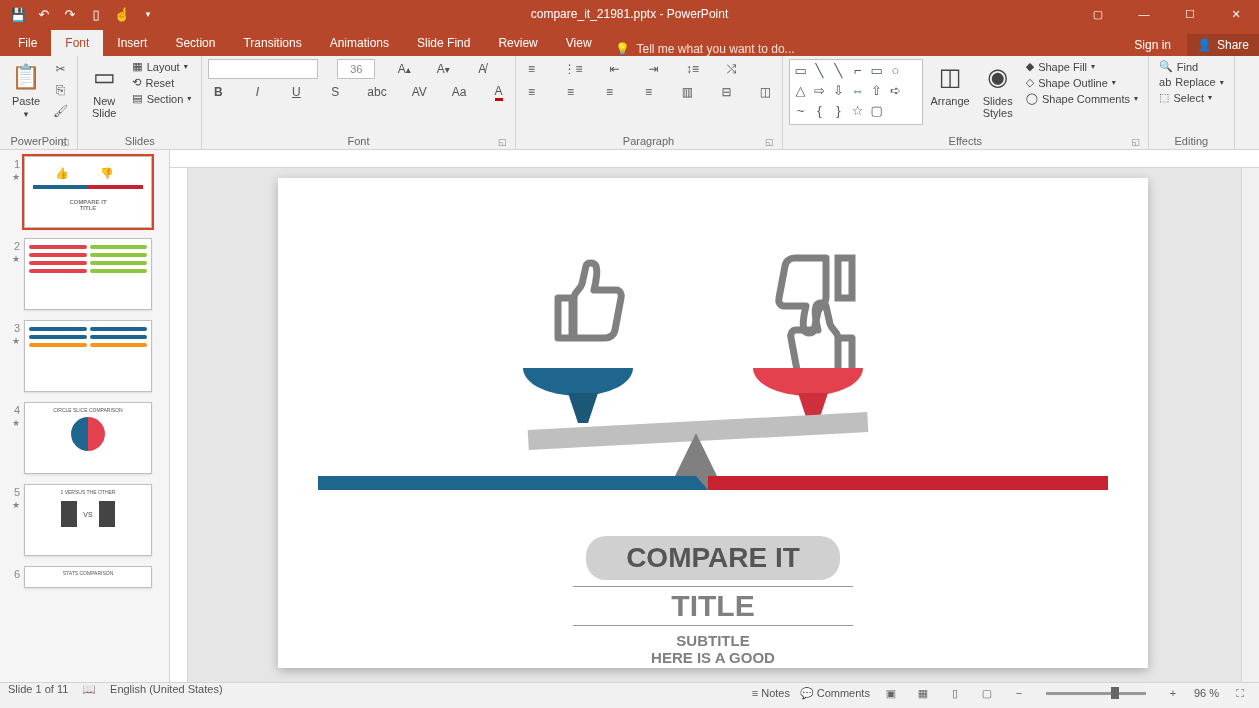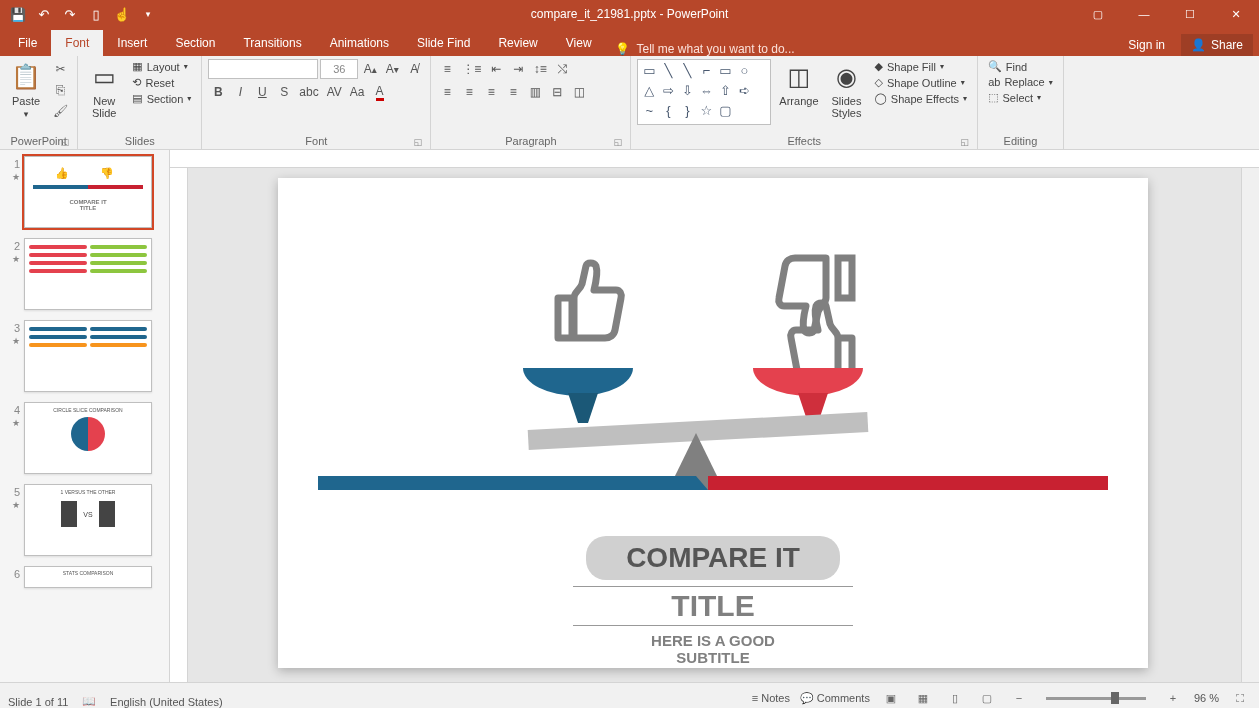--- a/index.html
+++ b/index.html
@@ -8,33 +8,33 @@
 .qat{display:flex;gap:2px;padding-left:6px;align-items:center;height:100%}
 .qat-btn{width:24px;height:24px;display:flex;align-items:center;justify-content:center;font-size:13px;cursor:pointer}
 .title-txt{position:absolute;left:50%;transform:translateX(-50%);font-size:12px}
 .win-ctrl{margin-left:auto;display:flex;align-items:center;height:100%}
 .win-btn{width:46px;height:28px;display:flex;align-items:center;justify-content:center;cursor:pointer;font-size:11px}
 .ribbon-tabs{height:28px;background:#b7472a;display:flex;align-items:flex-end;color:#fff;padding-left:0}
 .file-tab{background:#b7472a;color:#fff;padding:6px 14px 6px 18px;font-size:12px;cursor:pointer}
 .tab{padding:6px 14px;font-size:12px;cursor:pointer;color:#fff}
 .tab.active{background:#f1f1f1;color:#b7472a}
 .tellme{margin-left:10px;display:flex;align-items:center;gap:6px;color:#fbe1da;font-size:12px}
-.signin{margin-left:auto;display:flex;align-items:center;gap:8px;padding-right:6px}
+.signin{margin-left:auto;display:flex;align-items:center;gap:8px;}
 .signin-lnk{color:#fff;font-size:12px;padding:4px 8px;cursor:pointer}
 .share-btn{background:#9e3e25;padding:4px 10px;color:#fff;display:flex;align-items:center;gap:5px;cursor:pointer}
 .ribbon{height:94px;background:#f1f1f1;border-bottom:1px solid #d4d4d4;display:flex}
 .group{border-right:1px solid #d4d4d4;padding:3px 6px 0;display:flex;flex-direction:column;min-width:60px}
 .group-body{flex:1;display:flex;align-items:flex-start;gap:4px}
 .group-label{text-align:center;font-size:11px;color:#666;padding:2px 0;position:relative}
 .group-label .dlg{position:absolute;right:2px;bottom:2px;font-size:9px;color:#888;cursor:pointer}
 .big-btn{display:flex;flex-direction:column;align-items:center;padding:2px 4px;cursor:pointer;min-width:40px}
 .big-ico{width:32px;height:32px;display:flex;align-items:center;justify-content:center;font-size:24px}
 .big-lbl{font-size:11px;color:#444;text-align:center;line-height:1.1;margin-top:2px}
 .stack{display:flex;flex-direction:column;gap:1px}
-.row{display:flex;gap:2px;align-items:flex-start}
+.row{display:flex;gap:19px;align-items:flex-start}
 .sm-btn{min-width:20px;height:20px;display:flex;align-items:center;justify-content:center;cursor:pointer;font-size:12px;padding:0 3px;color:#555}
 .sm-lbl{font-size:11px;padding:1px 4px;display:flex;align-items:center;gap:4px;cursor:pointer;color:#444}
 .combo{border:1px solid #c0c0c0;background:#fff;height:20px;font-size:11px;padding:0 4px;display:flex;align-items:center;color:#888}
 .font-name{width:110px}
 .font-size{width:38px;justify-content:center}
 .shapes-gallery{border:1px solid #c0c0c0;background:#fff;width:134px;height:66px;padding:2px;display:flex;flex-wrap:wrap;gap:1px;overflow:hidden}
 .shape-ico{width:18px;height:16px;display:flex;align-items:center;justify-content:center;font-size:13px;color:#48586f;cursor:pointer}
 .work{display:flex;height:532px}
 .thumbs{width:170px;background:#f5f5f5;border-right:1px solid #d4d4d4;overflow-y:auto;padding:6px 0 6px 6px}
 .thumb-row{display:flex;gap:4px;margin-bottom:10px}
@@ -42,21 +42,21 @@
 .thumb-slide{width:128px;height:72px;background:#fff;border:1px solid #bfbfbf;box-shadow:0 1px 2px rgba(0,0,0,.1);position:relative;cursor:pointer}
 .thumb-slide.active{outline:2px solid #d24726;outline-offset:0}
 .star{font-size:9px;color:#888}
 .ruler-h{height:18px;background:#fff;border-bottom:1px solid #d4d4d4}
 .ruler-v{width:18px;background:#fff;border-right:1px solid #d4d4d4}
 .canvas-wrap{flex:1;background:#e6e6e6;display:flex;flex-direction:column;position:relative}
 .canvas-inner{flex:1;display:flex}
 .canvas-scroll{flex:1;position:relative;overflow:hidden}
 .slide{position:absolute;left:90px;top:10px;width:870px;height:490px;background:#fff;box-shadow:0 3px 10px rgba(0,0,0,.25)}
 .scroll-v{width:18px;background:#f0f0f0;border-left:1px solid #d4d4d4}
-.status{height:26px;background:#f1f1f1;border-top:1px solid #d4d4d4;display:flex;align-items:flex-end;font-size:11px;color:#555;padding:0 8px;gap:14px}
+.status{height:26px;background:#f1f1f1;border-top:1px solid #d4d4d4;display:flex;align-items:flex-start;font-size:11px;color:#555;padding:0 8px;gap:14px}
 .status-right{margin-left:auto;display:flex;align-items:center;gap:10px}
 .view-btn{width:22px;height:20px;display:flex;align-items:center;justify-content:center;cursor:pointer;color:#666}
 .zoom-slider{width:100px;height:3px;background:#999;position:relative;margin:0 6px}
 .zoom-thumb{width:8px;height:12px;background:#666;position:absolute;top:-5px;left:65px}
 .slide-title-pill{background:#d0d0d0;border-radius:20px;padding:6px 40px;font-weight:700;font-size:28px;color:#555;display:inline-block}
 .collapse-btn{position:absolute;right:4px;top:4px;font-size:10px;color:#777;cursor:pointer}
 </style>
 </head>
 <body>
 
@@ -267,21 +267,21 @@
             <span>Shape Fill</span>
             <span style="font-size:8px">▾</span>
           </div>
     <div class="sm-lbl">
             <span>◇</span>
             <span>Shape Outline</span>
             <span style="font-size:8px">▾</span>
           </div>
     <div class="sm-lbl">
             <span>◯</span>
-            <span>Shape Effects</span>
+            <span>Shape Comments</span>
             <span style="font-size:8px">▾</span>
           </div>
    </div>
   </div>
   <div class="group-label"><span>Effects</span><span class="dlg">◱</span></div>
  </div>
 
  <div class="group" style="position:relative">
   <div class="group-body">
    <div class="stack">
@@ -416,22 +416,22 @@
       <rect x="40" y="258" width="390" height="14" fill="#1f668e"></rect>
       <rect x="430" y="258" width="400" height="14" fill="#c82131"></rect>
       <polygon points="430,258 430,272 418,258" fill="#808080"></polygon>
      </svg>
 
      <div style="position:absolute;top:358px;left:0;right:0;text-align:center">
        <div class="slide-title-pill">COMPARE IT</div>
        <div style="width:280px;border-top:1px solid #999;margin:6px auto 2px"></div>
        <div style="font-size:30px;font-weight:700;color:#808080">TITLE</div>
        <div style="width:280px;border-top:1px solid #999;margin:2px auto 6px"></div>
+       <div style="font-size:15px;font-weight:700;color:#808080">SUBTITLE</div>
        <div style="font-size:15px;font-weight:700;color:#808080">HERE IS A GOOD</div>
-       <div style="font-size:15px;font-weight:700;color:#808080">SUBTITLE</div>
      </div>
 
     </div>
    </div>
    <div class="scroll-v"></div>
   </div>
  </div>
 </div>
 
 <div class="status">

